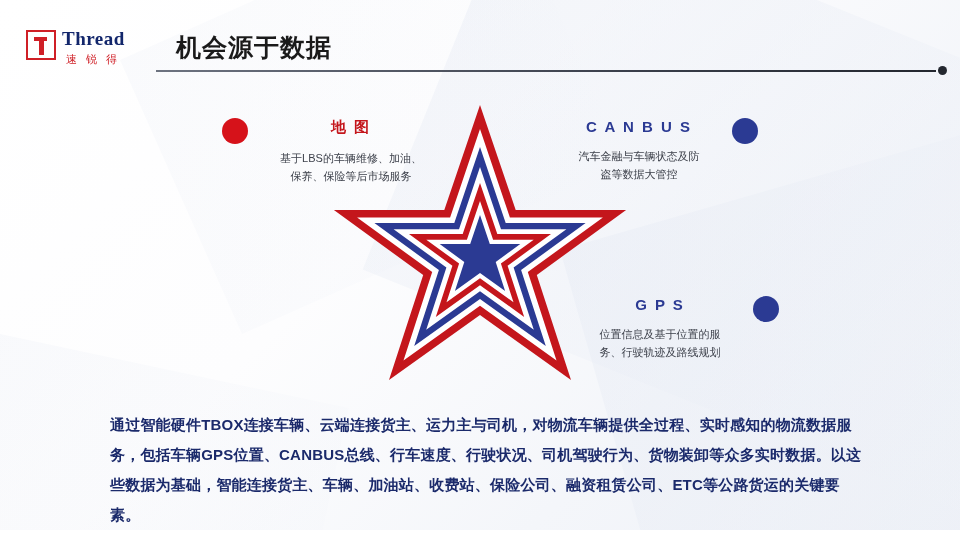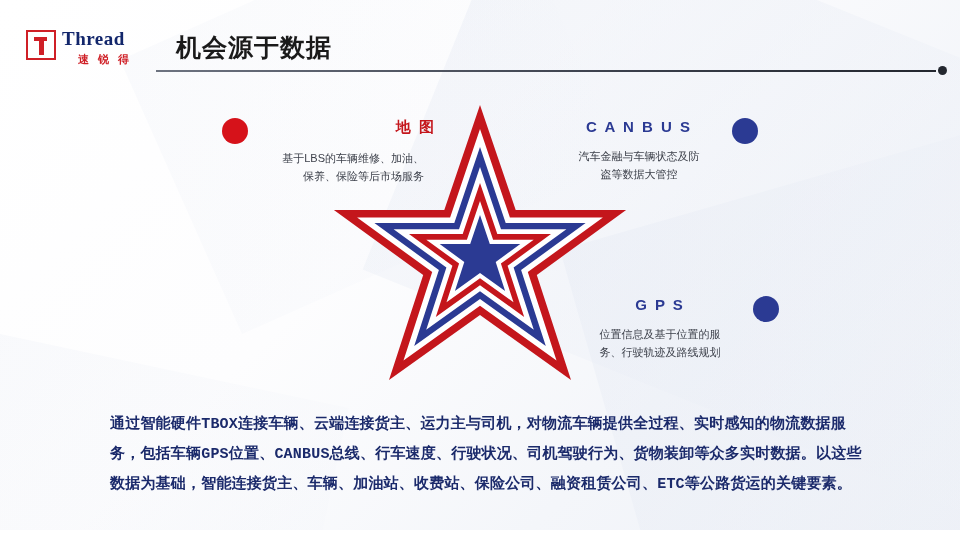--- a/index.html
+++ b/index.html
@@ -95,25 +95,25 @@
     position: absolute;
     left: 36px; top: 0px;
     font-size: 19px;
     font-weight: bold;
     letter-spacing: .5px;
     color: #12266b;
     font-family: "Liberation Serif", serif;
   }
   .logo-sub {
     position: absolute;
-    left: 52px; top: 24px;
+    left: 40px; top: 24px;
     font-size: 11px;
     letter-spacing: 3px;
     color: #cf1f26;
-    font-weight: bold;
+    font-weight: normal;
   }
   .title {
     position: absolute;
     left: 156px; top: 31px;
     font-size: 25px;
     font-weight: bold;
     color: #1a1a1a;
     letter-spacing: 1px;
     margin-left: 20px;
   }
@@ -159,21 +159,21 @@
     font-size: 15px;
     font-weight: bold;
     letter-spacing: 2px;
   }
   .callout p {
     margin: 12px;
     font-size: 11px;
     line-height: 1.65;
     color: #3d414b;
   }
-  .callout.left { text-align: right; }
+  .callout.left { text-align: center; }
   .callout.right { text-align: center; }
 
   .c-map   { left: 266px; top: 118px; }
   .c-etc   { left: 266px; top: 306px; }
   .c-canbus{ left: 564px; top: 118px; width: 150px; }
   .c-gps   { left: 585px; top: 296px; width: 150px; }
 
   .red   { background: #d6121a; }
   .blue  { background: #2b3a93; }
   .t-red  { color: #c4161c; }
@@ -183,21 +183,20 @@
   .para {
     position: absolute;
     left: 110px;
     top: 410px;
     width: 760px;
     font-size: 15px;
     line-height: 2.0;
     color: #1b2a6b;
     font-weight: bold;
     letter-spacing: .2px;
-    font-family: Liberation Mono, monospace;
   }
 
   .bottom-bar {
     position: absolute;
     left: 0;
     bottom: 0;
     width: 960px;
     height: 10px;
     background: #ffffff;
   }

